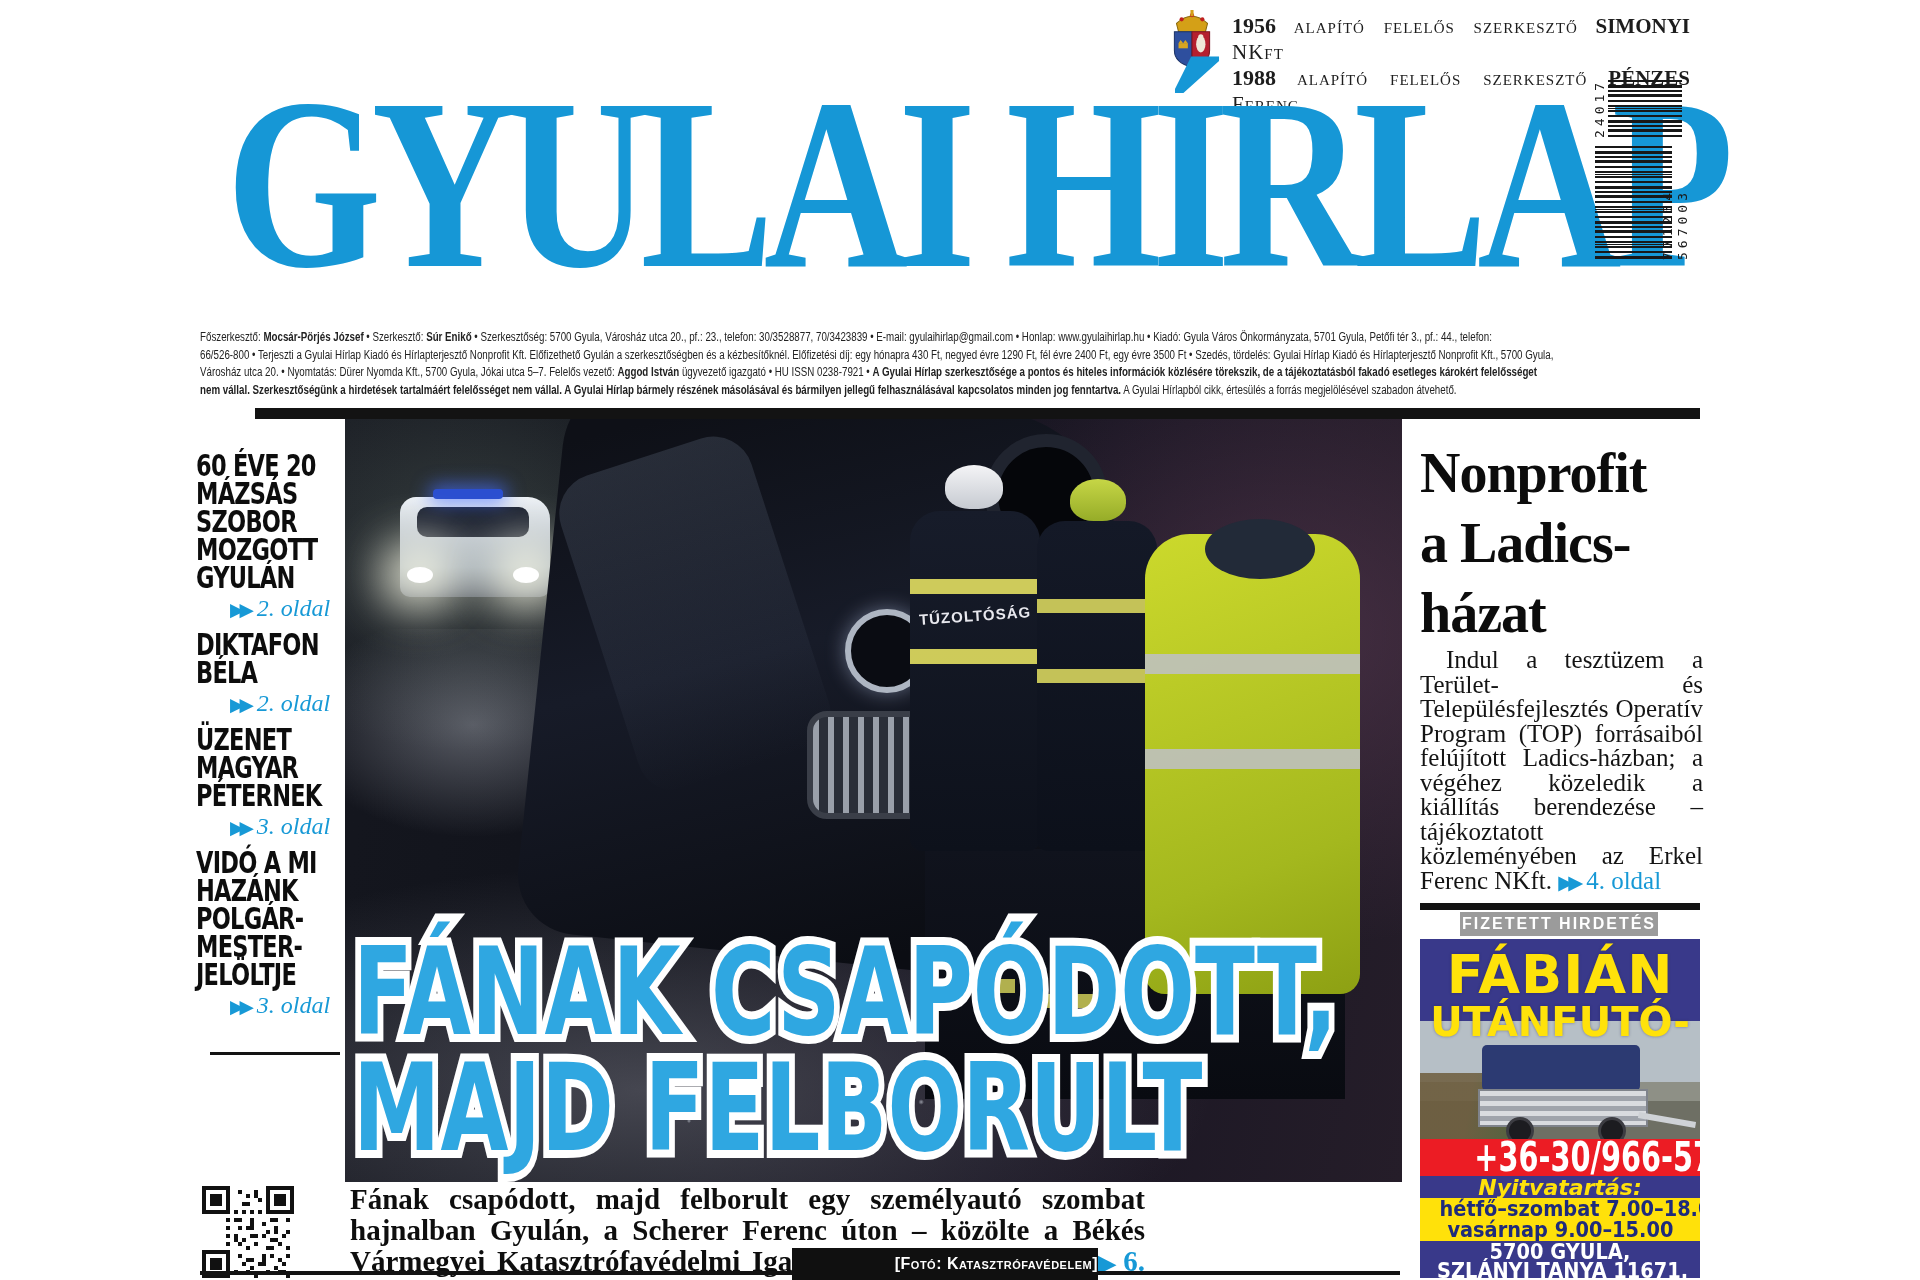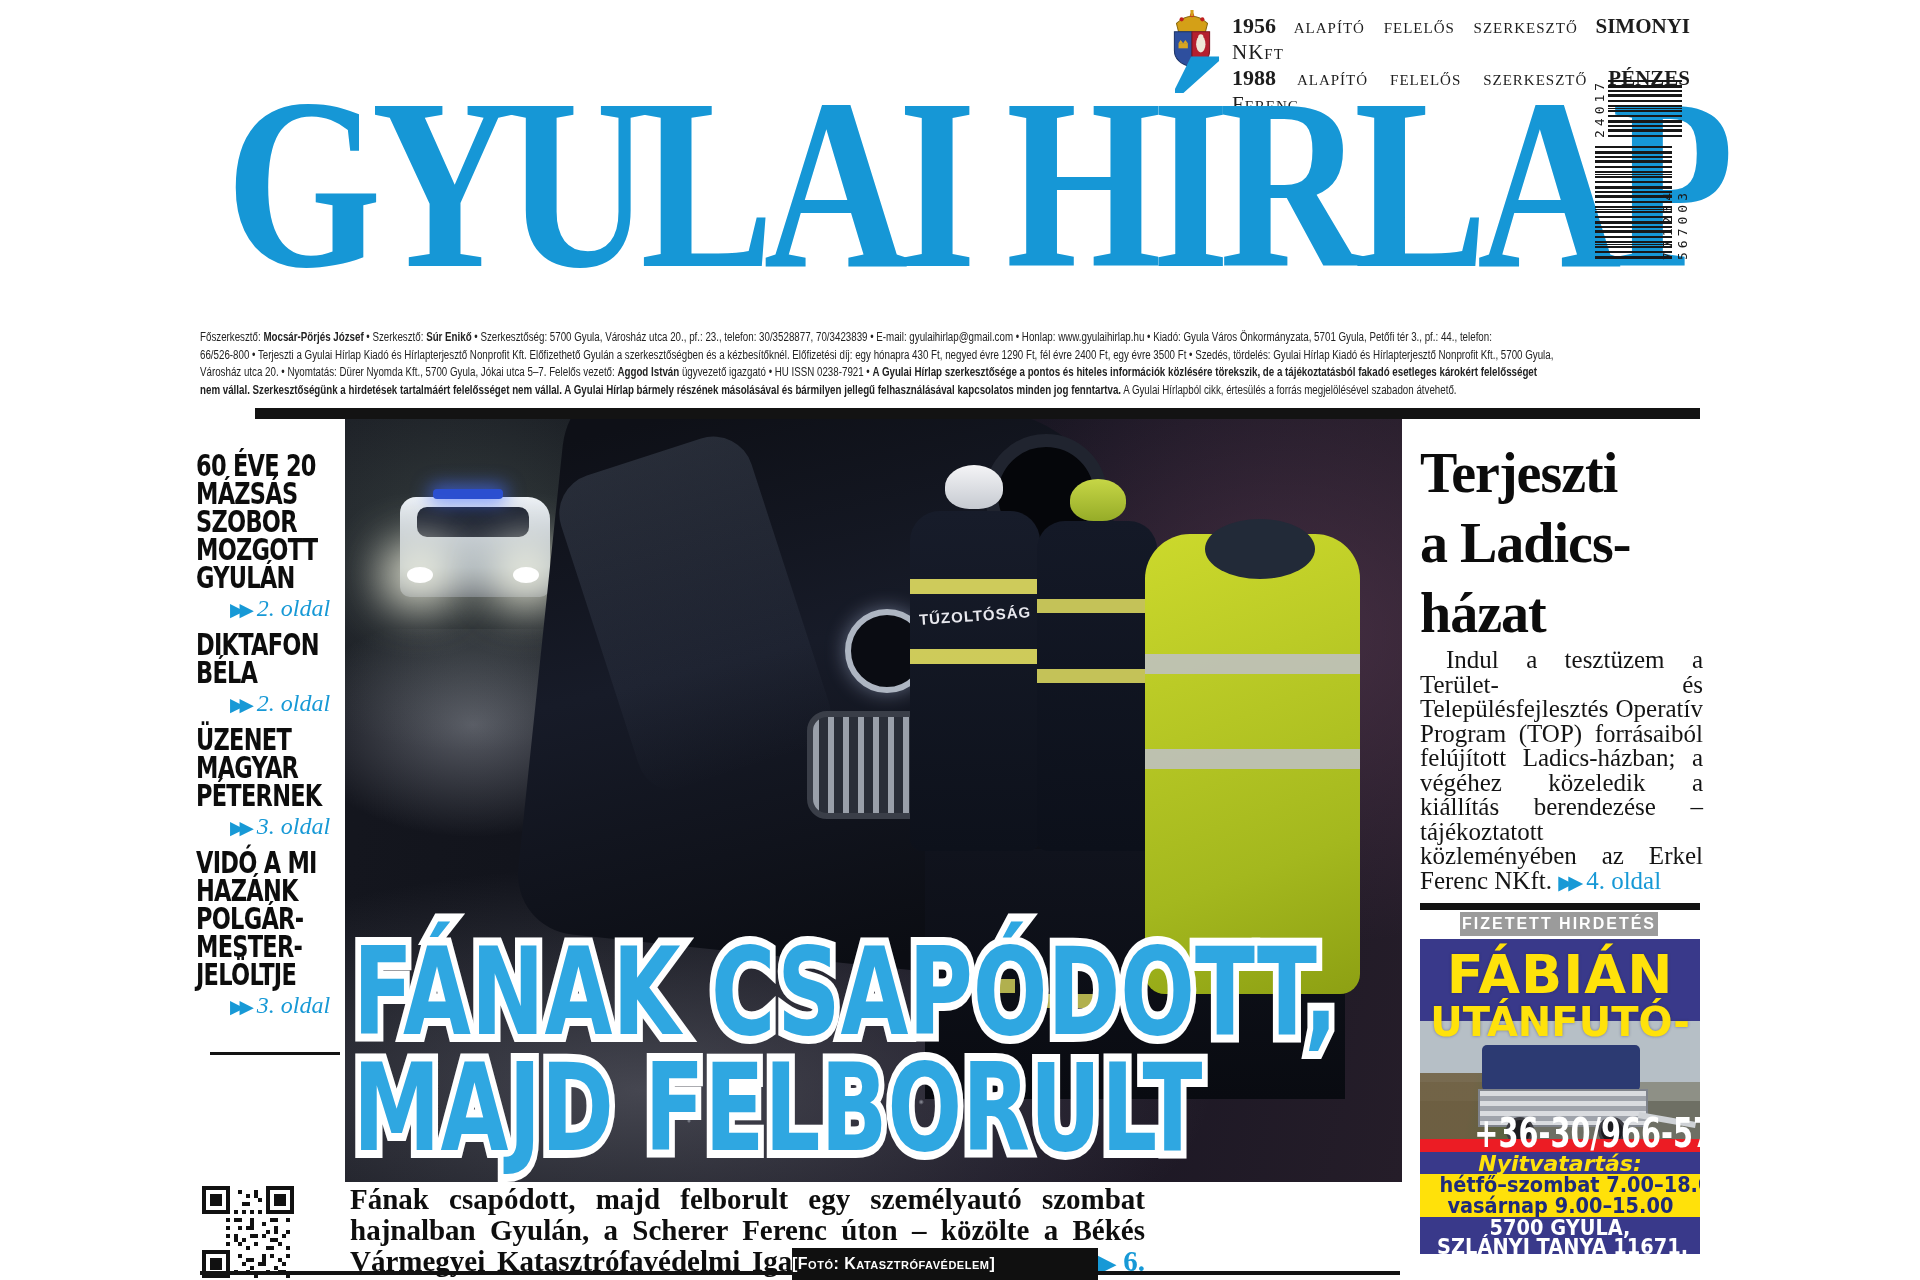--- a/index.html
+++ b/index.html
@@ -117,36 +117,36 @@
   .hl-s{position:absolute;left:0;top:0;color:#2FA7E1;-webkit-text-stroke:16px #fff;}
   .hl-f{position:relative;color:#2FA7E1;}
 
   
   .lead{position:absolute;left:350px;top:1184px;width:795px;margin:0;font-weight:bold;
     font-size:29px;line-height:31px;text-align:justify;color:#0e0e0e;}
   .lead .parrow{font-weight:bold;}
   .bottom-rule{position:absolute;left:200px;top:1271px;width:1200px;height:4px;background:#131313;}
   .credit{position:absolute;left:792px;top:1248px;width:306px;height:32px;background:#101010;
     color:#fff;font-family:"Liberation Sans",sans-serif;font-weight:bold;font-size:16px;
-    font-variant:small-caps;letter-spacing:.5px;text-align:left;line-height:32px;}
+    font-variant:small-caps;letter-spacing:.5px;text-align:right;line-height:32px;}
 
   
   .rc-title{position:absolute;left:1420px;top:438px;margin:0;font-weight:bold;
     font-size:56px;line-height:70px;letter-spacing:-1px;color:#0c0c0c;}
   .rc-body{position:absolute;left:1420px;top:648px;width:283px;margin:0;
     font-size:25px;line-height:24.5px;text-align:justify;text-indent:26px;color:#141414;}
 
   
   .ad{position:absolute;left:1420px;top:903px;width:280px;height:377px;overflow:hidden;
     font-family:"DejaVu Sans",sans-serif;}
   .ad-rule{height:7px;background:#131313;}
   .ad-label{margin:2px 0 3px 40px;width:198px;height:24px;background:#9b9b9b;color:#fff;
     font-family:"Liberation Sans",sans-serif;font-weight:bold;font-size:16px;letter-spacing:2px;
     text-align:center;line-height:24px;}
-  .ad-visual{position:relative;height:176px;}
+  .ad-visual{position:relative;height:200px;}
   .ad-blue-top{height:82px;background:#39398A;}
   .ad-photo{position:relative;height:118px;overflow:hidden;
     background:linear-gradient(#b6bfc6 0 52%,#8e9086 52% 68%,#6e6f64 68% 100%);}
   .ad-field{position:absolute;left:0;top:52px;width:110px;height:66px;
     background:linear-gradient(100deg,#6d5c3c 0 45%,#55603a 80%,rgba(0,0,0,0));opacity:.85;}
   .trailer{position:absolute;left:58px;bottom:8px;width:168px;height:86px;}
   .tarp{position:absolute;left:4px;top:0;width:158px;height:46px;border-radius:5px;background:#2c3a72;}
   .tbox{position:absolute;left:0;top:44px;width:166px;height:34px;border:2px solid #7f838b;
     background:repeating-linear-gradient(180deg,#d9dbdf 0 5px,#9fa3ab 5px 10px);}
   .twheel1,.twheel2{position:absolute;width:22px;height:22px;border-radius:50%;background:#1c1c20;border:3px solid #3c3c42;top:72px;}
@@ -368,21 +368,21 @@
 
   <p class="lead">
     <span>Fának csapódott, majd felborult egy személyautó szombat hajnalban Gyulán, a Scherer Ferenc úton – közölte a Békés Vármegyei Katasztrófavédelmi Igazgatóság a honlapján.</span>
     <span class="parrow">▶▶</span><span class="plink">6. oldal</span>
   </p>
 
   <div class="bottom-rule"></div>
   <div class="credit">[Fotó: Katasztrófavédelem]</div>
 
   <h2 class="rc-title">
-    <span>Terjeszti</span><br>
+    <span>Nonprofit</span><br>
     <span>a Ladics-</span><br>
     <span>házat</span>
   </h2>
   <p class="rc-body">
     <span>Indul a tesztüzem a Terület- és Településfejlesztés Operatív Program (TOP) forrásaiból felújított Ladics-házban; a végéhez közeledik a kiállítás berendezése – tájékoztatott közleményében az Erkel Ferenc NKft.</span>
     <span class="parrow">▶▶</span><span class="plink">4. oldal</span>
   </p>
 
   <aside class="ad">
     <div class="ad-rule"></div>

